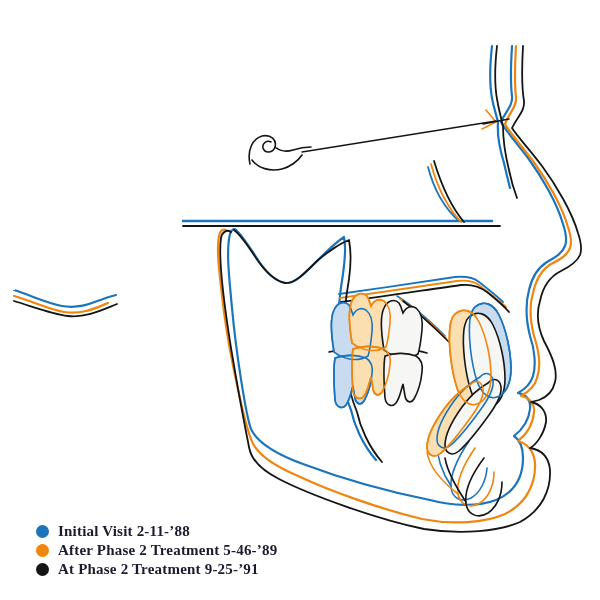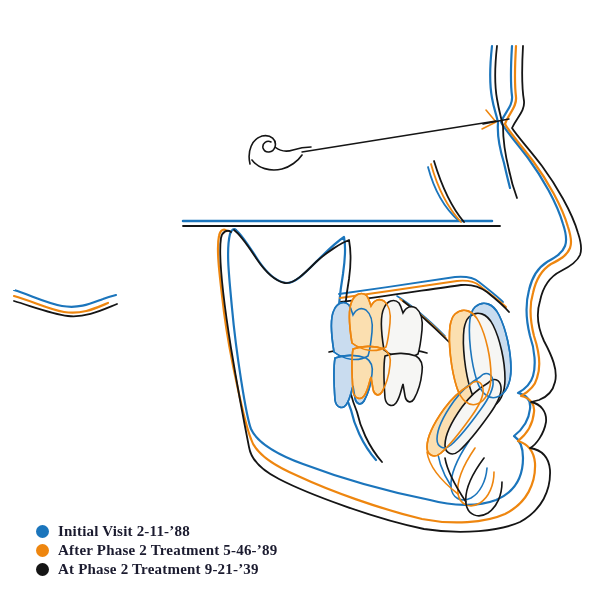--- a/index.html
+++ b/index.html
@@ -122,16 +122,16 @@
   <div class="lrow">
     <svg class="dot" width="13" height="13">
       <circle cx="6.5" cy="6.5" r="6.5" fill="#ee860f"></circle>
     </svg>
     <span>After Phase 2 Treatment 5-46-’89</span>
   </div>
   <div class="lrow">
     <svg class="dot" width="13" height="13">
       <circle cx="6.5" cy="6.5" r="6.5" fill="#151515"></circle>
     </svg>
-    <span>At Phase 2 Treatment 9-21-’39</span>
+    <span>At Phase 2 Treatment 9-25-’91</span>
   </div>
 </div>
 </div>
 
 </body></html>

